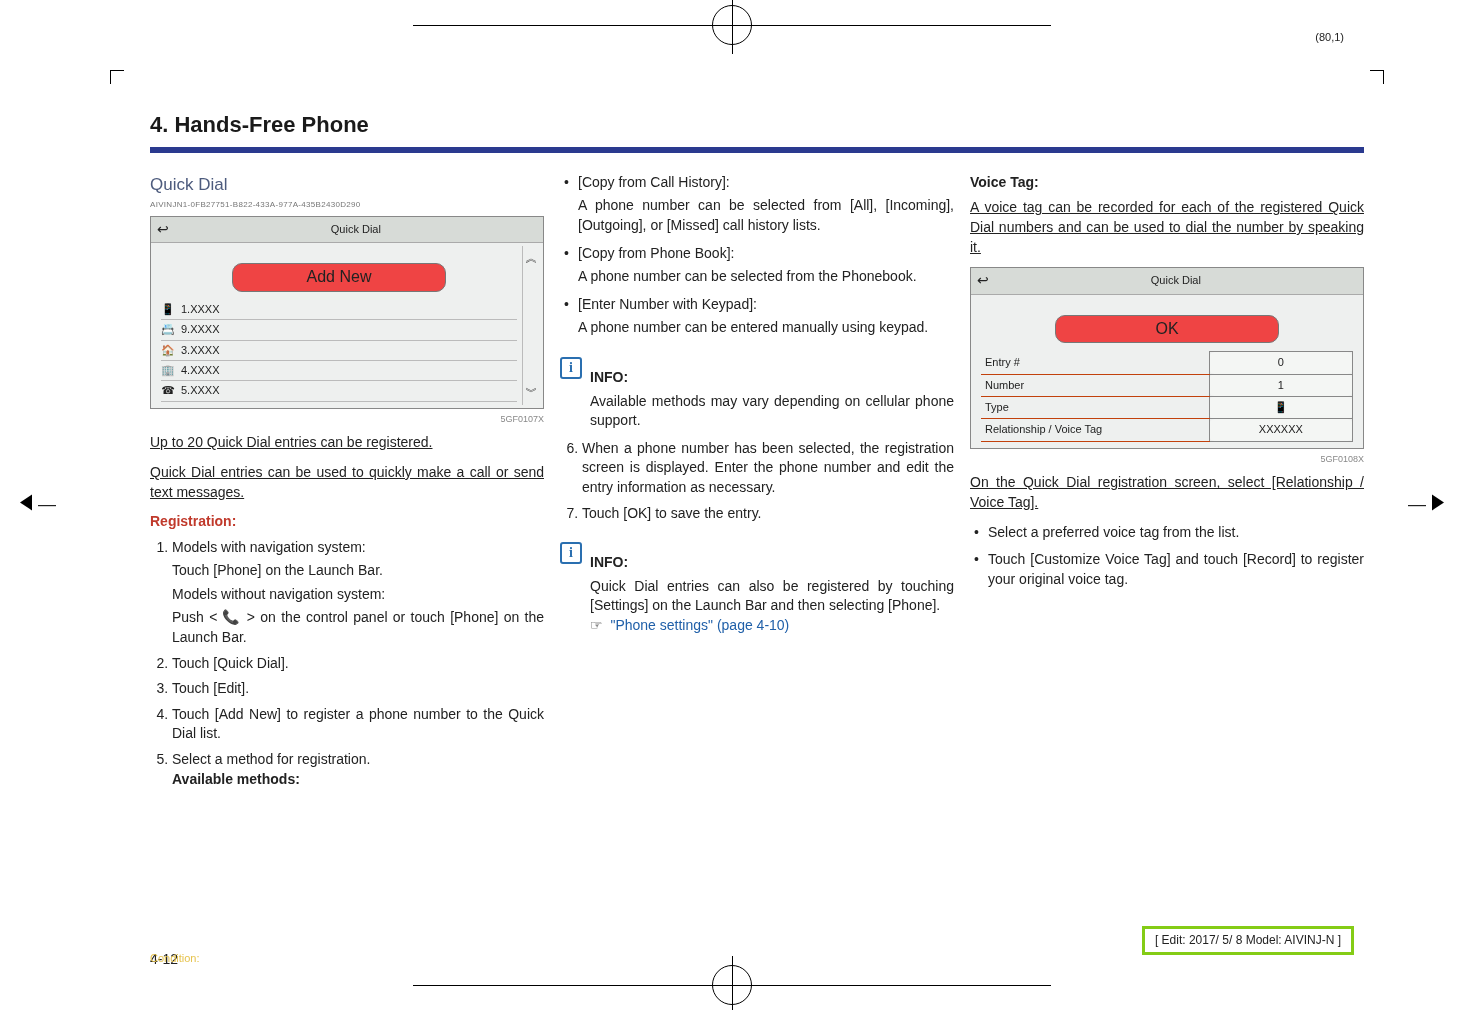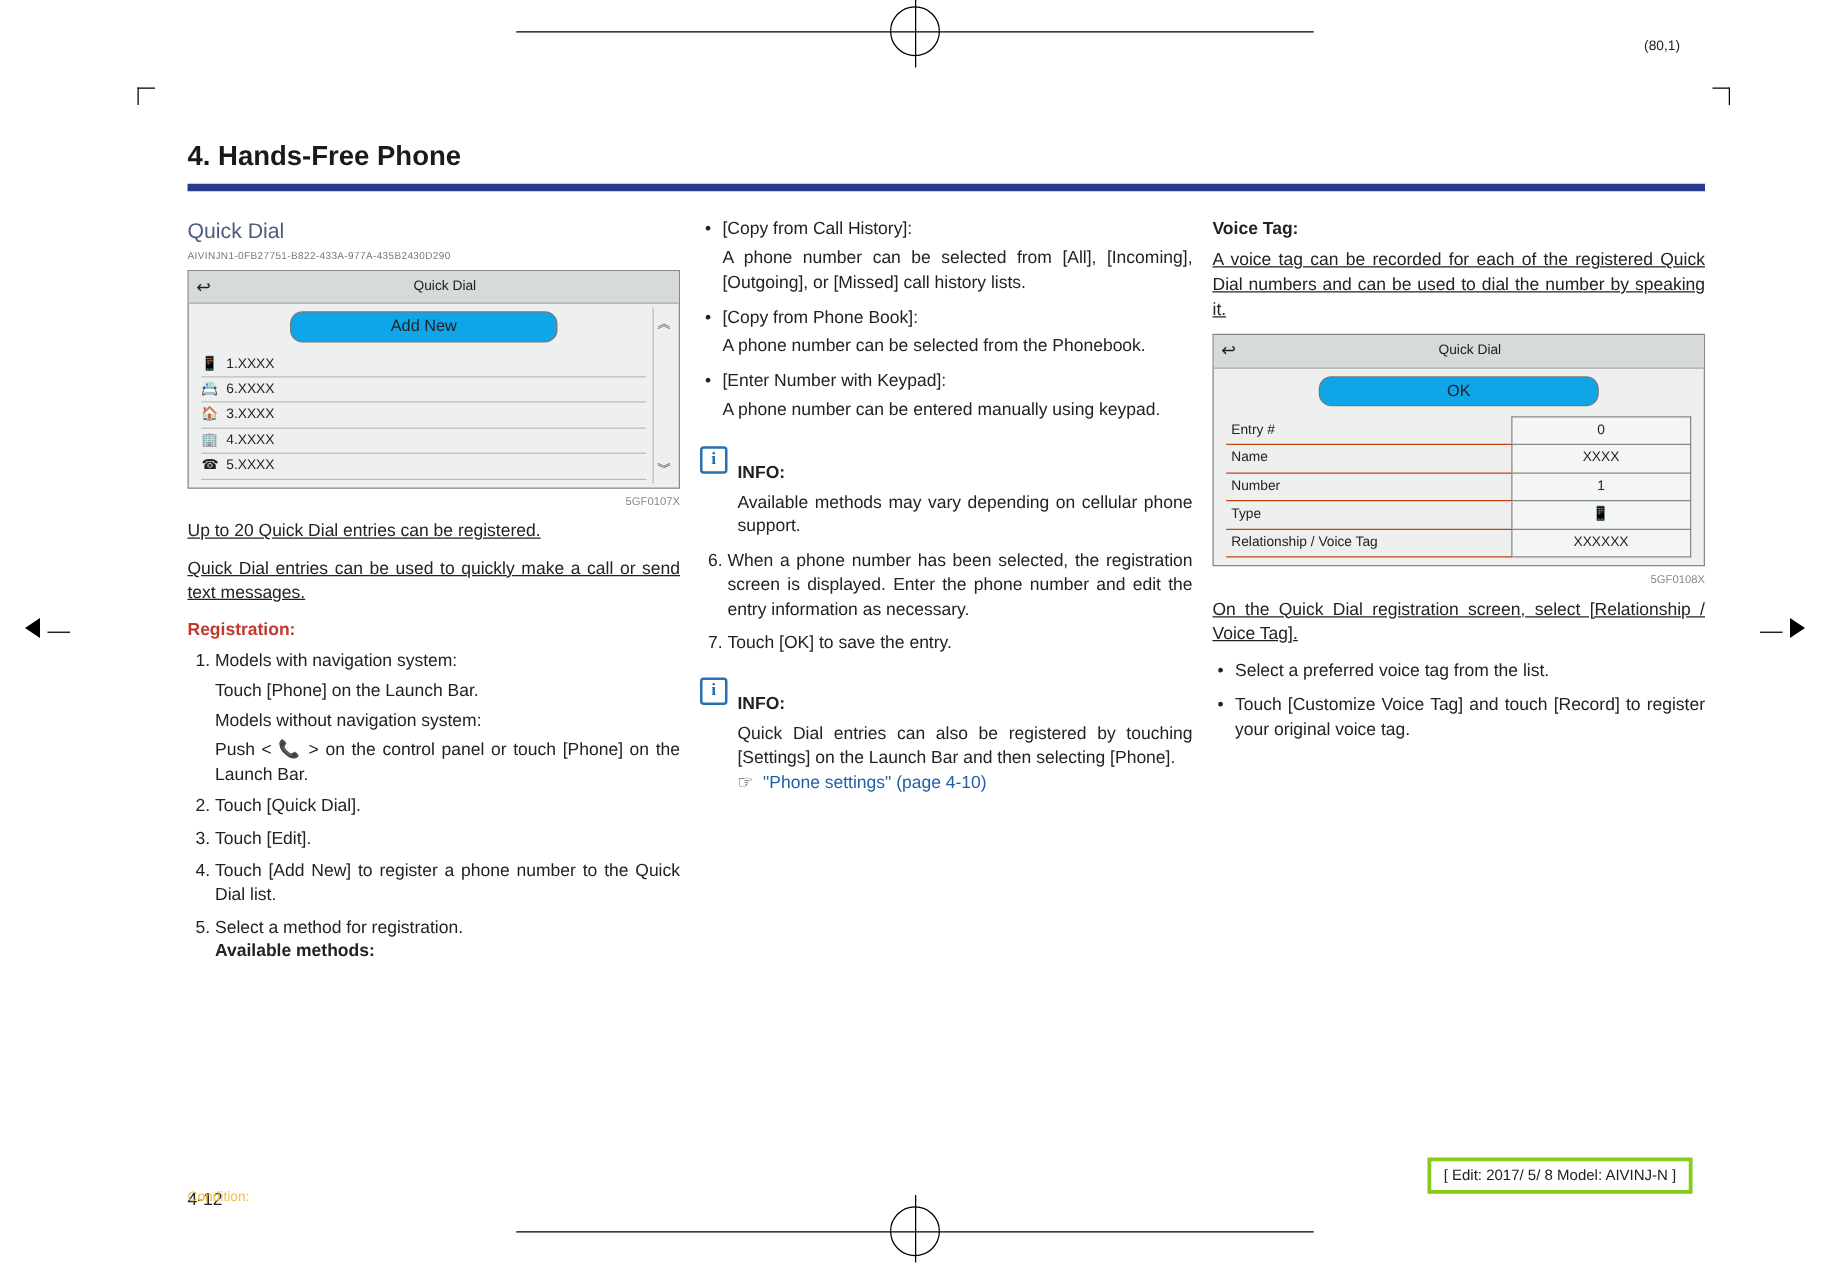--- a/index.html
+++ b/index.html
@@ -104,27 +104,27 @@
     padding:3px 6px;
     background:#d7dbd7;
   }
   .back-arrow {
     font-size: 14px;
   }
   .figure .hdr-title { flex:1; text-align:center; }
   .figure .body { padding: 6px 10px; }
   .btn {
     display:block;
-    margin: 0 auto 8px;
+    margin: 14px auto 8px;
     padding: 2px 20px;
     border: 1px solid #777;
     border-radius: 10px;
-    background:#0ea5e9;
+    background:#ef4444;
     text-align:center;
-    font-size:13px;
+    font-size:16px;
     width: 60%;
   }
   .fig-row {
     display:flex;
     align-items:center;
     gap:6px;
     border-bottom:1px solid #bbb;
     padding:2px 0;
   }
   .fig-row .icon { width:14px; text-align:center; }
@@ -281,21 +281,21 @@
             <span class="hdr-title">Quick Dial</span>
           </div>
           <div class="body" style="padding-right:26px;">
             <span class="btn">Add New</span>
             <div class="fig-row">
                 <span class="icon">📱</span>
                 <span>1.XXXX</span>
               </div>
             <div class="fig-row">
                 <span class="icon">📇</span>
-                <span>6.XXXX</span>
+                <span>9.XXXX</span>
               </div>
             <div class="fig-row">
                 <span class="icon">🏠</span>
                 <span>3.XXXX</span>
               </div>
             <div class="fig-row">
                 <span class="icon">🏢</span>
                 <span>4.XXXX</span>
               </div>
             <div class="fig-row">
@@ -387,24 +387,20 @@
           </div>
           <div class="body">
             <span class="btn">OK</span>
             <table class="kv-table">
               <tbody>
                   <tr>
                     <td>Entry #</td>
                     <td><span class="val-pill">0</span></td>
                   </tr>
               <tr>
-                    <td>Name</td>
-                    <td><span class="val-pill">XXXX</span></td>
-                  </tr>
-              <tr>
                     <td>Number</td>
                     <td><span class="val-pill">1</span></td>
                   </tr>
               <tr>
                     <td>Type</td>
                     <td><span class="val-pill">📱</span></td>
                   </tr>
               <tr>
                     <td>Relationship / Voice Tag</td>
                     <td><span class="val-pill">XXXXXX</span></td>

